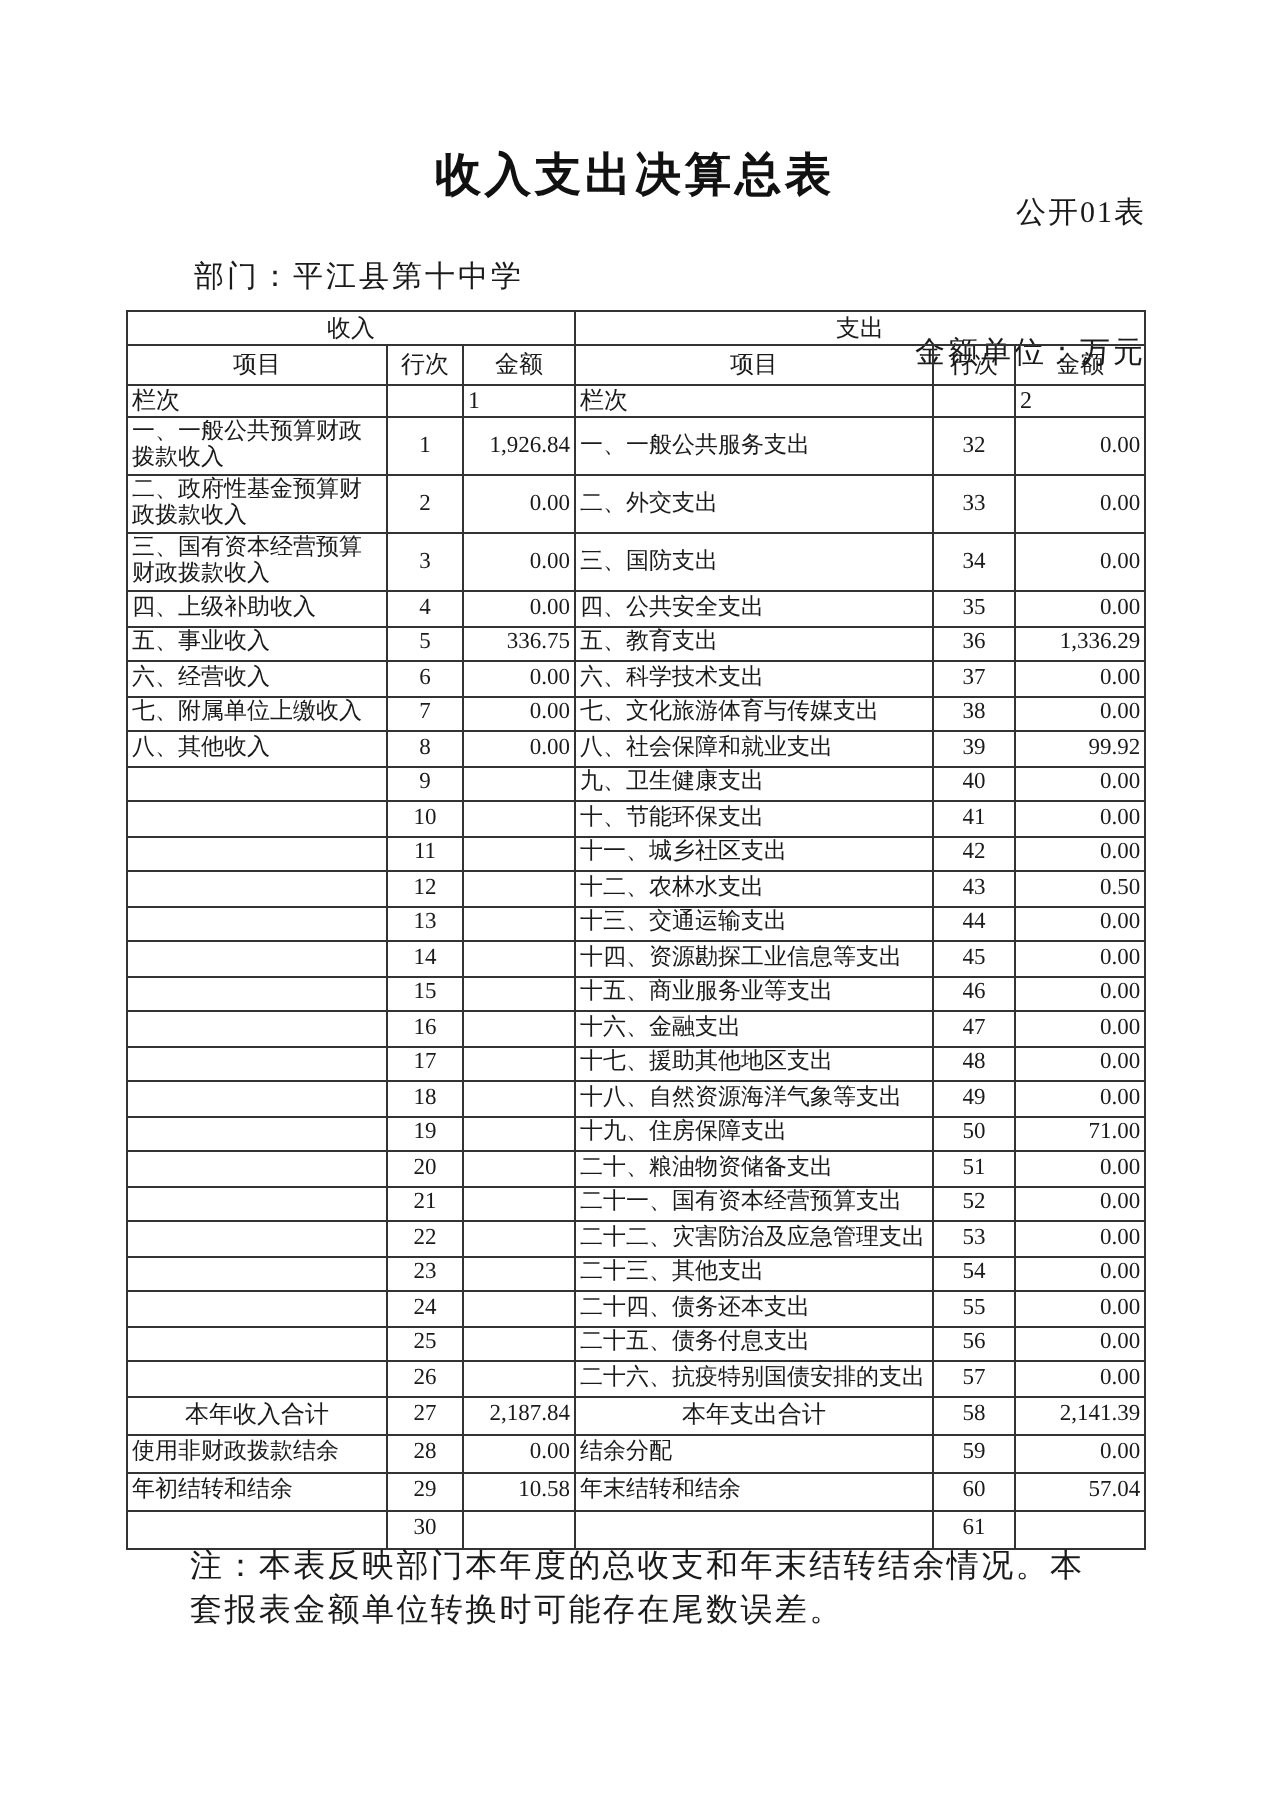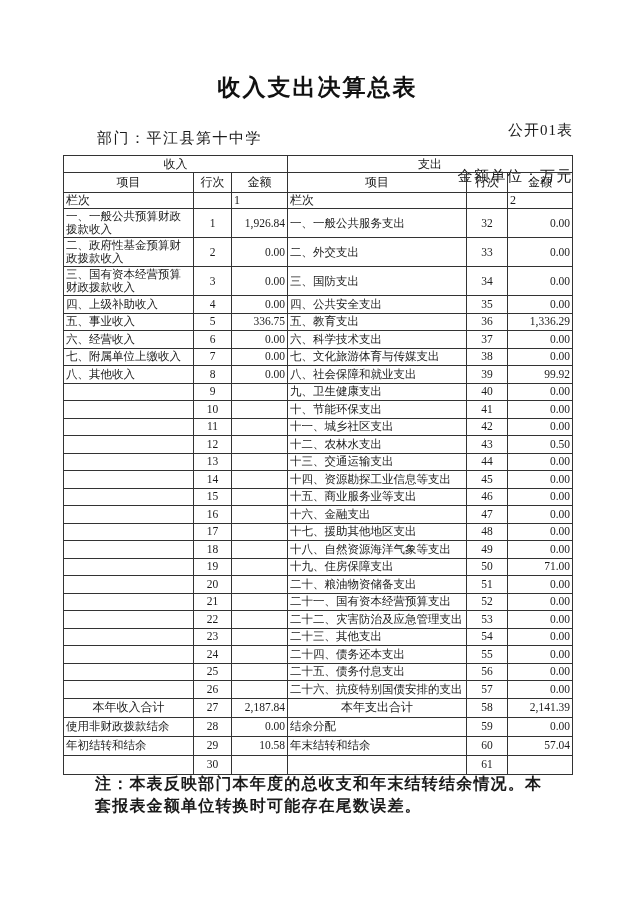--- a/index.html
+++ b/index.html
@@ -23,21 +23,21 @@
     width: 635px;
     text-align: center;
     font-family: "Liberation Sans", "DejaVu Sans", sans-serif;
     font-size: 23px;
     font-weight: bold;
     letter-spacing: 2px;
     color: #111;
   }
   .form-no {
     position: absolute;
-    top: 121px;
+    top: 97px;
     right: 62px;
     font-size: 15px;
     letter-spacing: 1px;
     color: #1a1a1a;
   }
   .meta-row {
     position: absolute;
     top: 129px;
     left: 0;
     width: 635px;
@@ -103,21 +103,21 @@
   .note {
     position: absolute;
     left: 95px;
     top: 773px;
     width: 470px;
     font-size: 16px;
     letter-spacing: 1.2px;
     line-height: 22px;
     color: #1a1a1a;
   }
-  .note div { white-space: nowrap; font-weight: bold; }
+  .note div { white-space: nowrap; }
 </style>
 </head>
 <body>
 
 <div class="page">
 
   <div class="doc-title">收入支出决算总表</div>
 
   <div class="form-no">公开01表</div>
 

